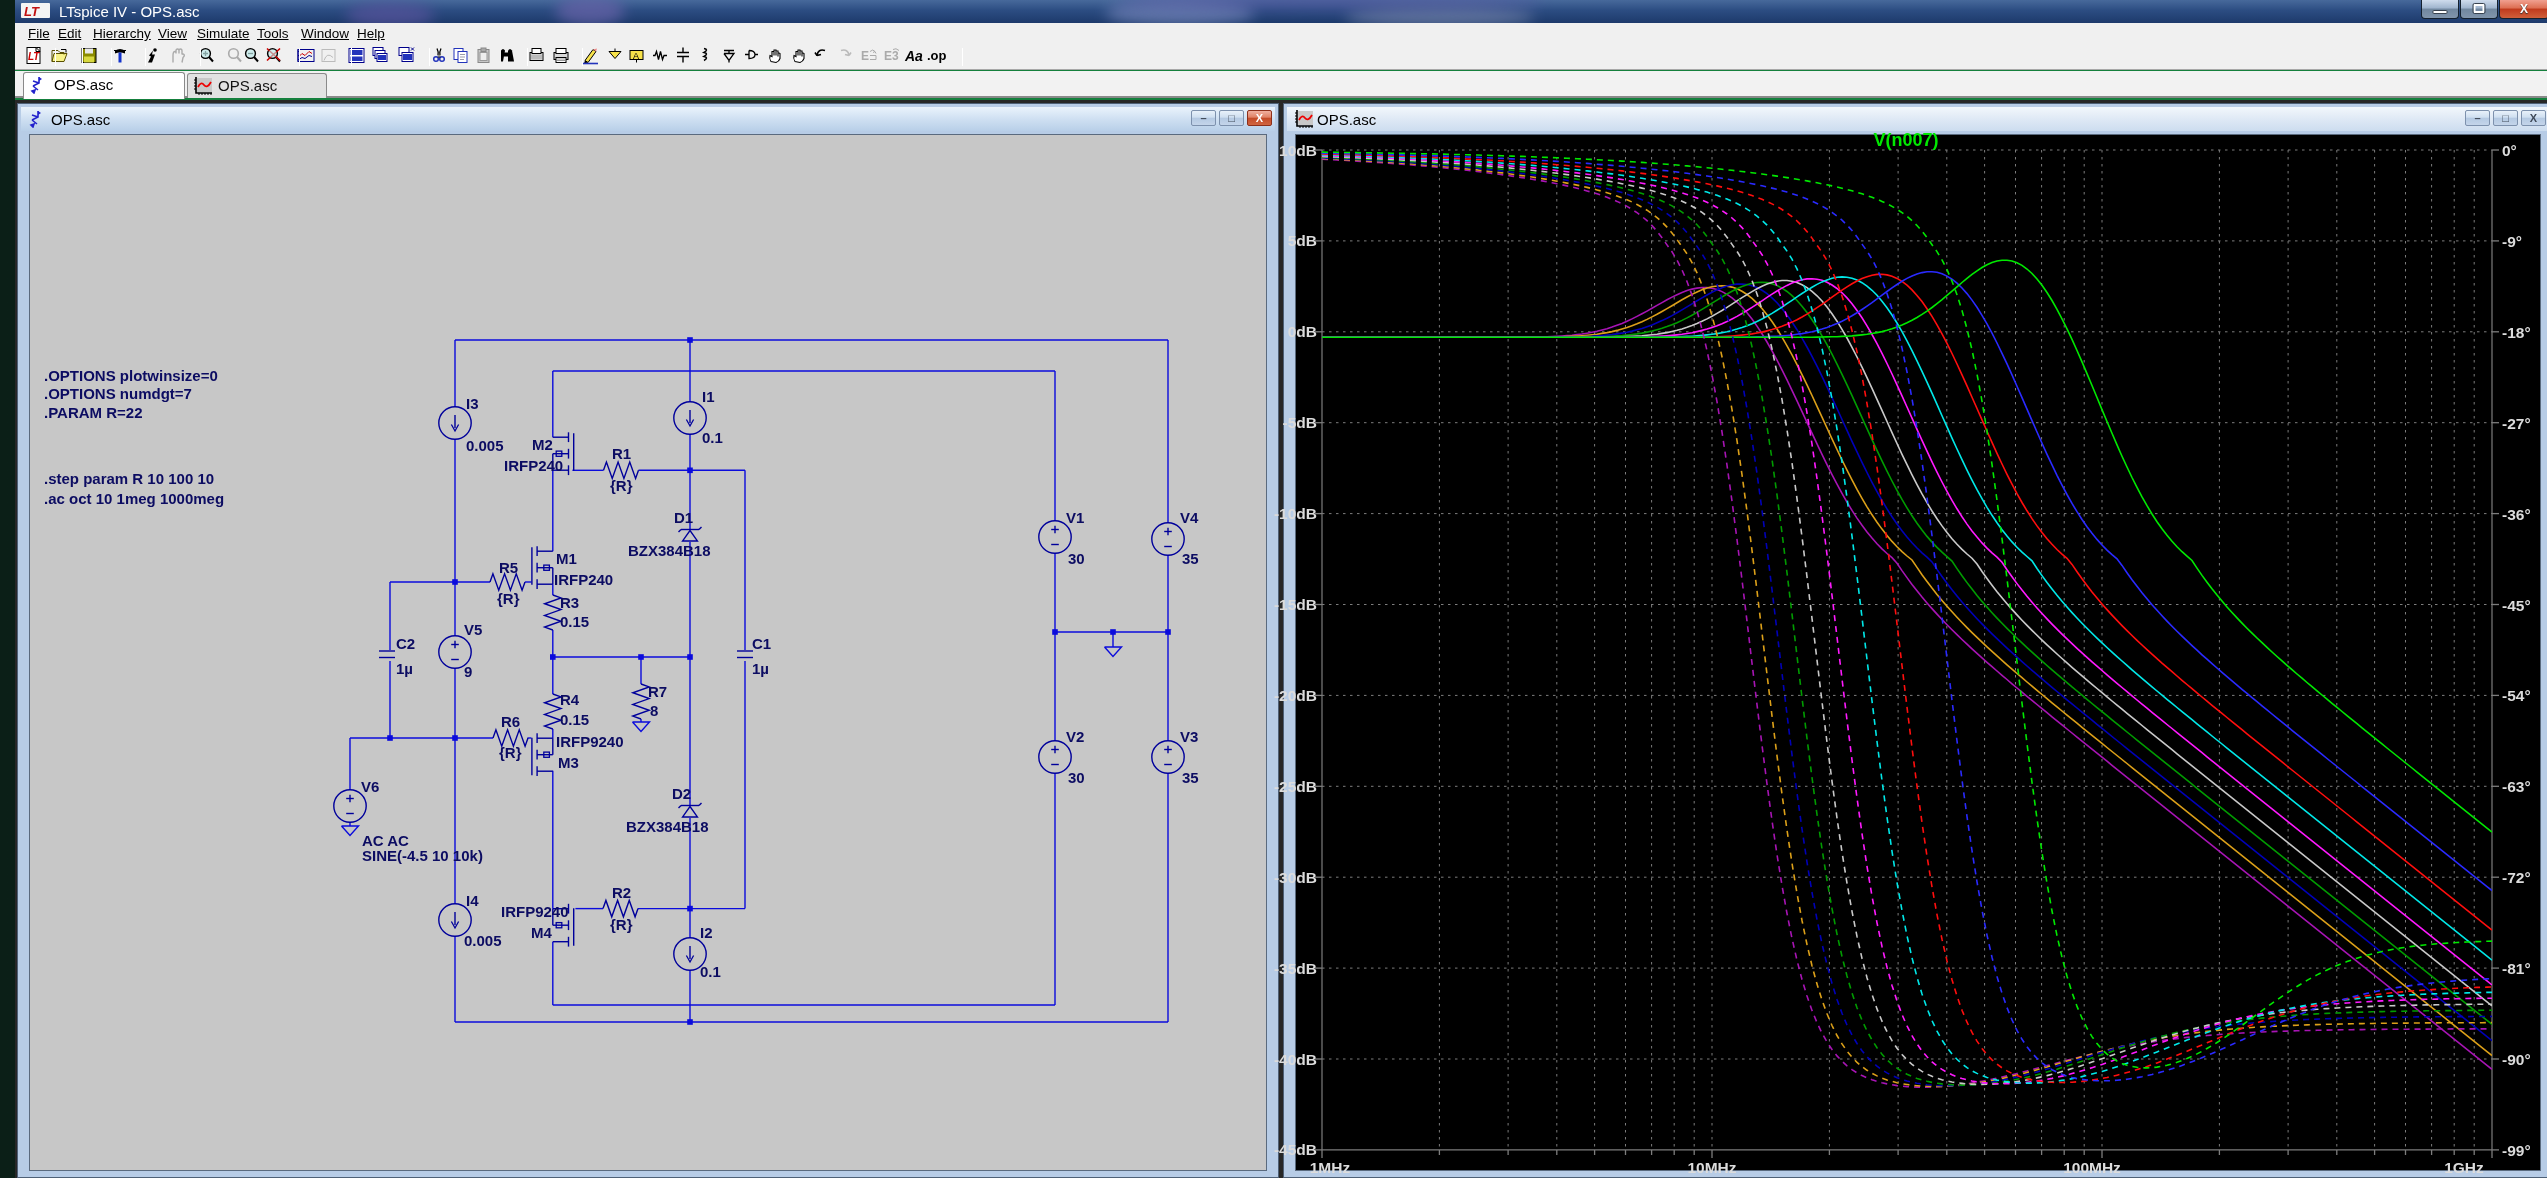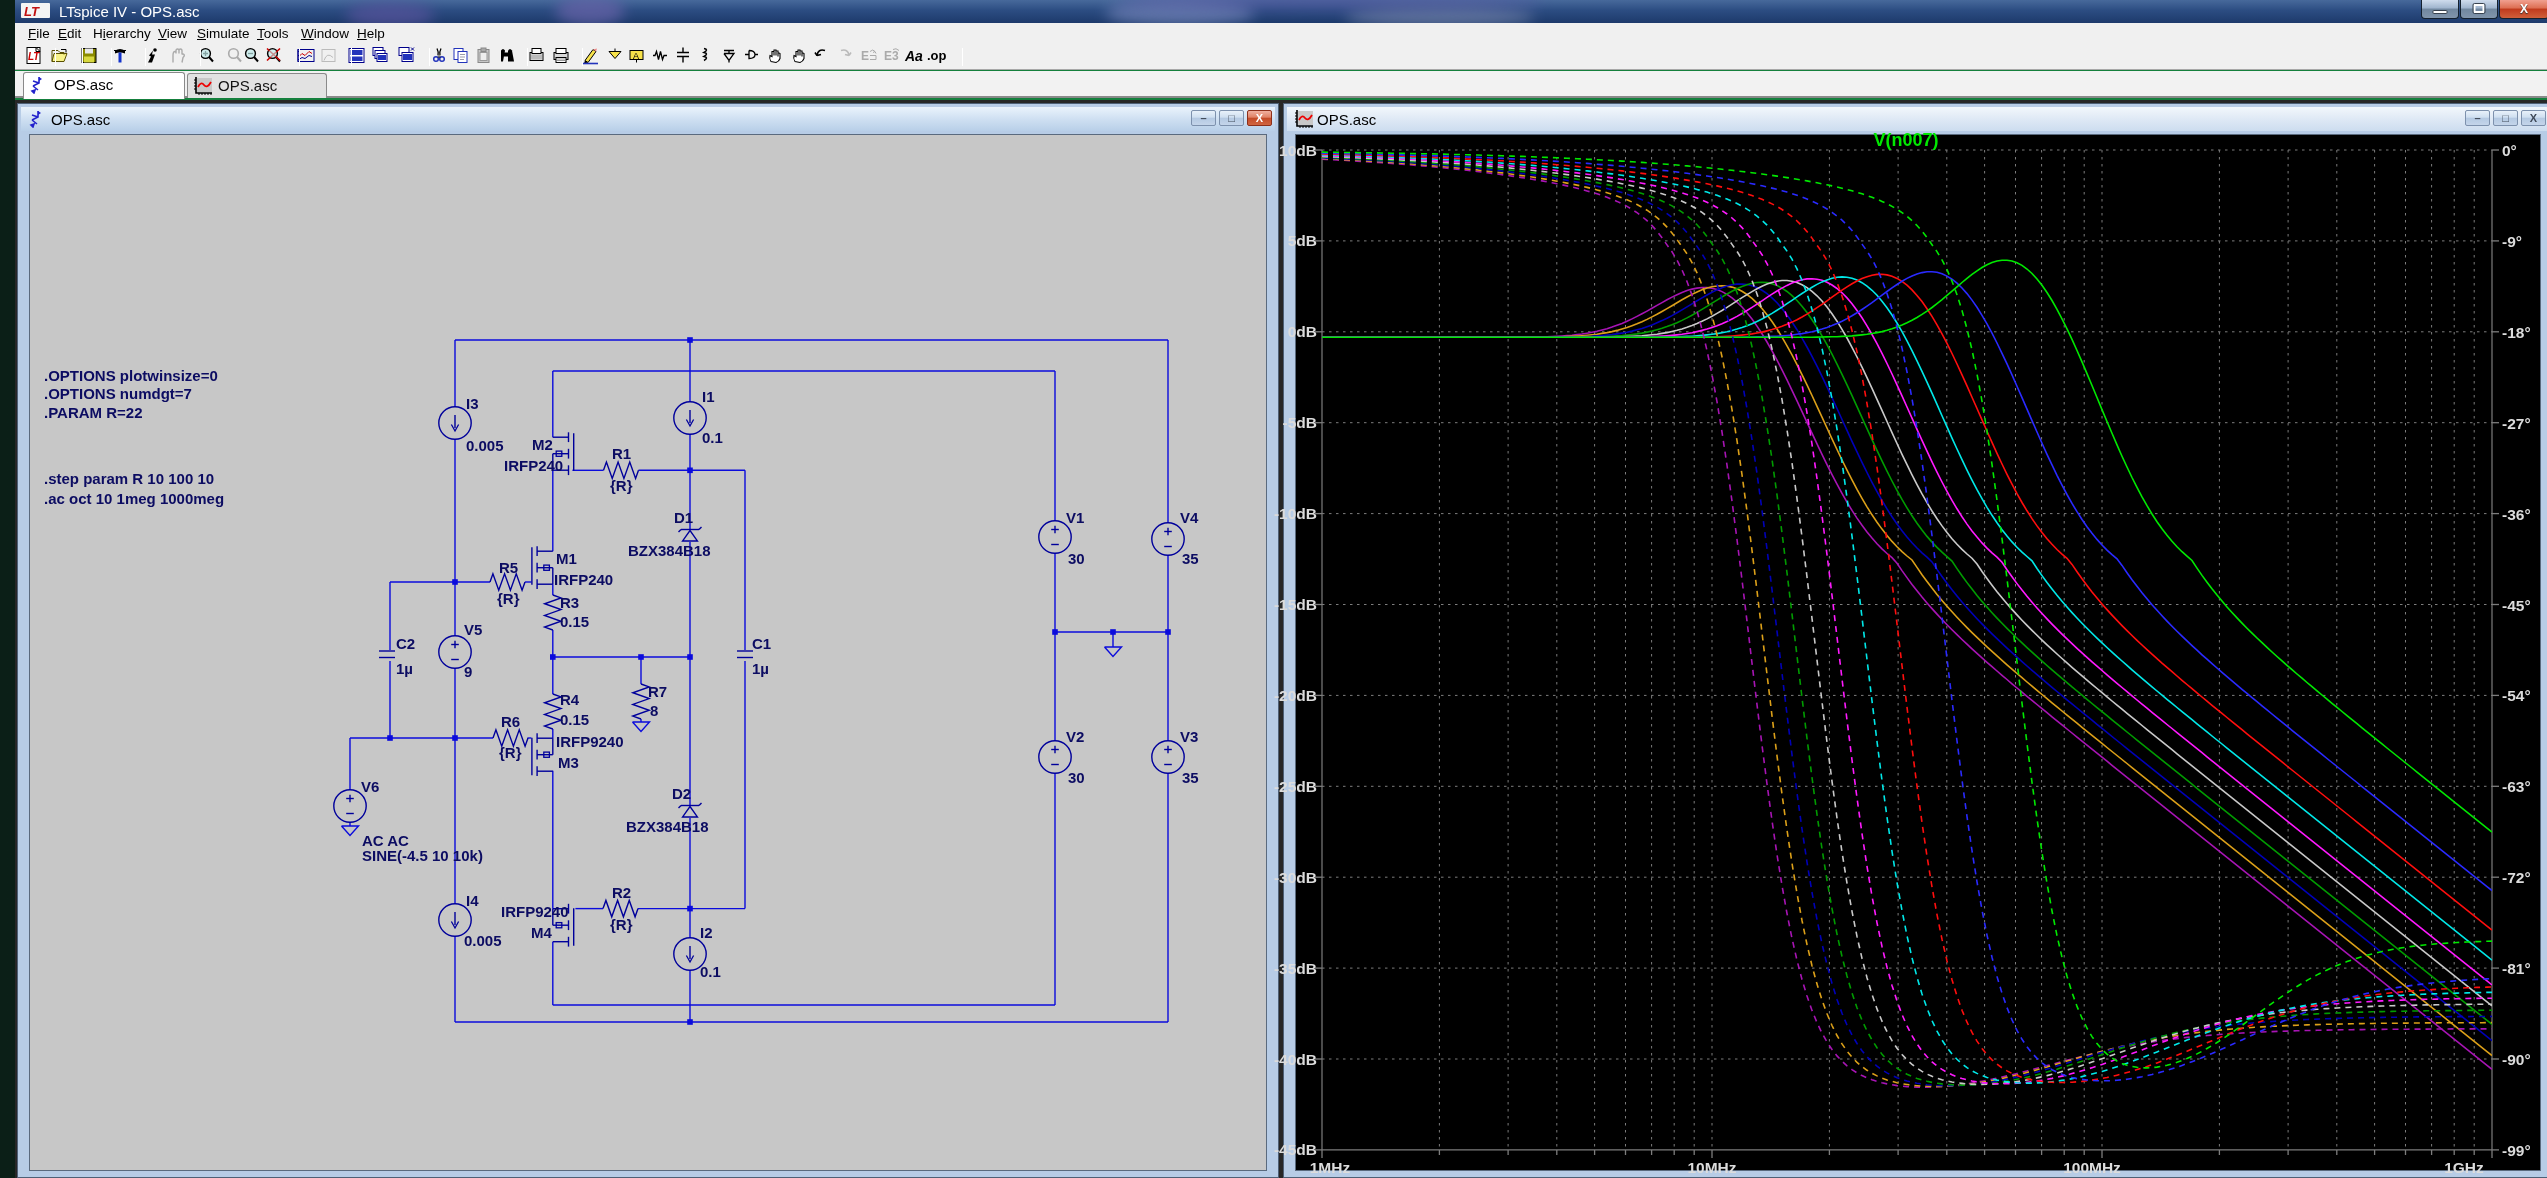--- a/index.html
+++ b/index.html
@@ -6,21 +6,21 @@
 #deskR { position:absolute; right:0; top:0; width:7px; height:1178px; background:linear-gradient(180deg,#072c35,#0b4a56 40%,#06323c); }
 #app { position:absolute; left:4px; top:0; width:2536px; height:1178px; background:#15803d;margin-left:11px; }
 #title { position:absolute; left:0; top:0; right:0; height:23px; background:linear-gradient(180deg,#47699b 0%,#2c4d82 45%,#1d3a6b 100%); overflow:hidden; }
 .blob { position:absolute; border-radius:50%; filter:blur(7px); }
 #title .t { position:absolute; left:44px; top:3px; color:#fff; font-size:15px; }
 #wbtns { position:absolute; right:2px; top:0; height:19px; display:flex; }
 .wb { width:38px; height:19px; border:1px solid #14202e; border-top:none; border-radius:0 0 4px 4px; background:linear-gradient(180deg,#cfdced 0%,#9fb4cd 45%,#71879f 50%,#8195ab 100%); margin-left:1px; position:relative; }
 .wb.close { width:50px; background:linear-gradient(180deg,#f0a090 0%,#dd6e52 45%,#c03a1d 50%,#cf5f3a 100%); }
 .wb span { position:absolute; left:50%; top:50%; transform:translate(-50%,-50%); color:#fff; font-weight:bold; font-size:12px; text-shadow:0 1px 1px #333; }
 #menu { position:absolute; left:0; top:23px; right:0; height:22px; background:#f0f0f0; font-size:13.5px; color:#000; }
-#menu span { position:absolute; top:3px; }
+#menu span { position:absolute; top:3px;text-decoration:underline; }
 #menu u { text-decoration:underline; }
 #tbar { position:absolute; left:0; top:45px; right:0; height:25px; background:#f0f0f0; border-bottom:1px solid #a8a8a8; }
 .tsep { position:absolute; top:3px; width:1px; height:18px; background:#b5b5b5; border-right:1px solid #fff; }
 #tabs { position:absolute; left:0; top:71px; right:0; height:27px; background:#f2f2f2; border-bottom:2px solid #8a8a8a; }
 .tab { position:absolute; top:2px; height:25px; border:1px solid #8a8a8a; border-bottom:none; border-radius:3px 3px 0 0; font-size:15px; padding:3px 10px 0 30px; }
 .tab.on { background:#fff; top:1px; height:27px; z-index:2; }
 .tab.off { background:#e2e2e2; color:#111; }
 .tab svg { position:absolute; left:5px; top:3px; }
 #mdi { position:absolute; left:0; top:100px; right:0; bottom:0; background:#272727; }
 .win { position:absolute; background:#b7cce6; border:1px solid #4e6076; border-radius:0; }

